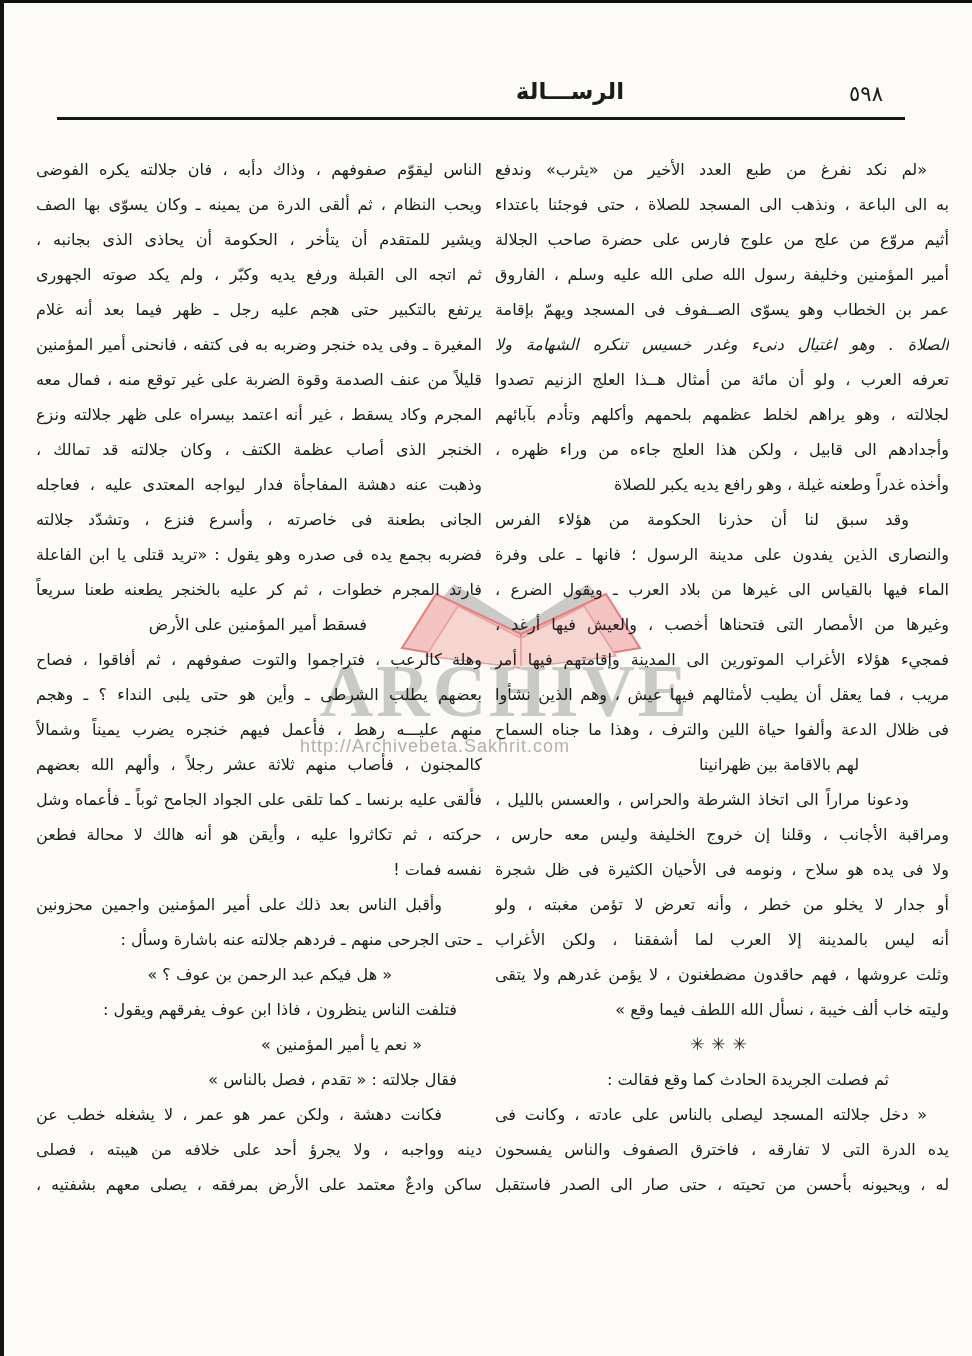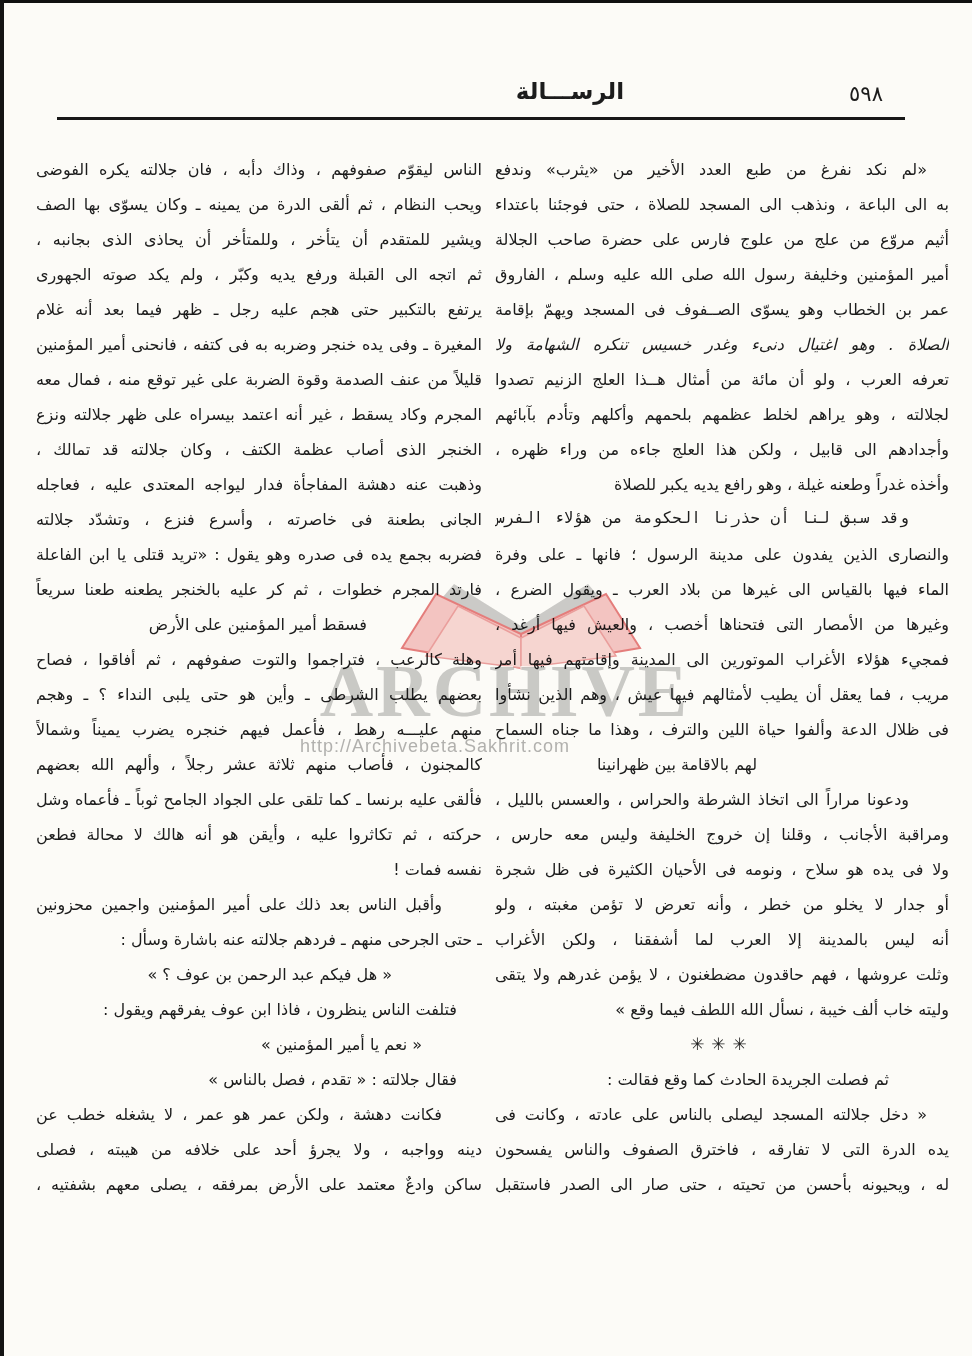--- a/index.html
+++ b/index.html
@@ -67,45 +67,45 @@
       <div class="line j" style="padding-right: 22px;">«لم نكد نفرغ من طبع العدد الأخير من «يثرب» وندفع</div>
       <div class="line j" style="padding-right: 0px;">به الى الباعة ، ونذهب الى المسجد للصلاة ، حتى فوجئنا باعتداء</div>
       <div class="line j" style="padding-right: 0px;">أثيم مروّع من علج من علوج فارس على حضرة صاحب الجلالة</div>
       <div class="line j" style="padding-right: 0px;">أمير المؤمنين وخليفة رسول الله صلى الله عليه وسلم ، الفاروق</div>
       <div class="line j" style="padding-right: 0px;">عمر بن الخطاب وهو يسوّى الصــفوف فى المسجد ويهمّ بإقامة</div>
       <div class="line j" style="padding-right: 0px; font-style: italic;">الصلاة . وهو اغتيال دنىء وغدر خسيس تنكره الشهامة ولا</div>
       <div class="line j" style="padding-right: 0px;">تعرفه العرب ، ولو أن مائة من أمثال هــذا العلج الزنيم تصدوا</div>
       <div class="line j" style="padding-right: 0px;">لجلالته ، وهو يراهم لخلط عظمهم بلحمهم وأكلهم وتأدم بآبائهم</div>
       <div class="line j" style="padding-right: 0px;">وأجدادهم الى قابيل ، ولكن هذا العلج جاءه من وراء ظهره ،</div>
       <div class="line" style="padding-right: 0px;">وأخذه غدراً وطعنه غيلة ، وهو رافع يديه يكبر للصلاة</div>
-      <div class="line j" style="padding-right: 40px; font-family: Liberation Mono, monospace;">وقد سبق لنا أن حذرنا الحكومة من هؤلاء الفرس</div>
+      <div class="line j" style="padding-right: 40px;">وقد سبق لنا أن حذرنا الحكومة من هؤلاء الفرس</div>
       <div class="line j" style="padding-right: 0px;">والنصارى الذين يفدون على مدينة الرسول ؛ فانها ـ على وفرة</div>
       <div class="line j" style="padding-right: 0px;">الماء فيها بالقياس الى غيرها من بلاد العرب ـ ويقول الضرع ،</div>
       <div class="line j" style="padding-right: 0px;">وغيرها من الأمصار التى فتحناها أخصب ، والعيش فيها أرغد ،</div>
       <div class="line j" style="padding-right: 0px;">فمجيء هؤلاء الأغراب الموتورين الى المدينة وإقامتهم فيها أمر</div>
       <div class="line j" style="padding-right: 0px;">مريب ، فما يعقل أن يطيب لأمثالهم فيها عيش ، وهم الذين نشأوا</div>
       <div class="line j" style="padding-right: 0px;">فى ظلال الدعة وألفوا حياة اللين والترف ، وهذا ما جناه السماح</div>
-      <div class="line" style="padding-right: 90px; text-align: center;">لهم بالاقامة بين ظهرانينا</div>
+      <div class="line" style="padding-right: 90px;">لهم بالاقامة بين ظهرانينا</div>
       <div class="line j" style="padding-right: 40px;">ودعونا مراراً الى اتخاذ الشرطة والحراس ، والعسس بالليل ،</div>
       <div class="line j" style="padding-right: 0px;">ومراقبة الأجانب ، وقلنا إن خروج الخليفة وليس معه حارس ،</div>
       <div class="line j" style="padding-right: 0px;">ولا فى يده هو سلاح ، ونومه فى الأحيان الكثيرة فى ظل شجرة</div>
       <div class="line j" style="padding-right: 0px;">أو جدار لا يخلو من خطر ، وأنه تعرض لا تؤمن مغبته ، ولو</div>
       <div class="line j" style="padding-right: 0px;">أنه ليس بالمدينة إلا العرب لما أشفقنا ، ولكن الأغراب</div>
       <div class="line j" style="padding-right: 0px;">وثلت عروشها ، فهم حاقدون مضطغنون ، لا يؤمن غدرهم ولا يتقى</div>
       <div class="line" style="padding-right: 0px;">وليته خاب ألف خيبة ، نسأل الله اللطف فيما وقع »</div>
       <div class="line divider">✳✳✳</div>
       <div class="line" style="padding-right: 60px;">ثم فصلت الجريدة الحادث كما وقع فقالت :</div>
       <div class="line j" style="padding-right: 22px;">« دخل جلالته المسجد ليصلى بالناس على عادته ، وكانت فى</div>
       <div class="line j" style="padding-right: 0px;">يده الدرة التى لا تفارقه ، فاخترق الصفوف والناس يفسحون</div>
       <div class="line j" style="padding-right: 0px;">له ، ويحيونه بأحسن من تحيته ، حتى صار الى الصدر فاستقبل</div>
     </div>
   <div class="col col-left" id="col-left">
       <div class="line j" style="padding-right: 0px;">الناس ليقوّم صفوفهم ، وذاك دأبه ، فان جلالته يكره الفوضى</div>
       <div class="line j" style="padding-right: 0px;">ويحب النظام ، ثم ألقى الدرة من يمينه ـ وكان يسوّى بها الصف</div>
-      <div class="line j" style="padding-right: 0px;">ويشير للمتقدم أن يتأخر ، وللمتأخر أن يحاذى الذى بجانبه ،</div>
+      <div class="line j" style="padding-right: 0px;">ويشير للمتقدم أن يتأخر ، الحكومة أن يحاذى الذى بجانبه ،</div>
       <div class="line j" style="padding-right: 0px;">ثم اتجه الى القبلة ورفع يديه وكبّر ، ولم يكد صوته الجهورى</div>
       <div class="line j" style="padding-right: 0px;">يرتفع بالتكبير حتى هجم عليه رجل ـ ظهر فيما بعد أنه غلام</div>
       <div class="line j" style="padding-right: 0px;">المغيرة ـ وفى يده خنجر وضربه به فى كتفه ، فانحنى أمير المؤمنين</div>
       <div class="line j" style="padding-right: 0px;">قليلاً من عنف الصدمة وقوة الضربة على غير توقع منه ، فمال معه</div>
       <div class="line j" style="padding-right: 0px;">المجرم وكاد يسقط ، غير أنه اعتمد بيسراه على ظهر جلالته ونزع</div>
       <div class="line j" style="padding-right: 0px;">الخنجر الذى أصاب عظمة الكتف ، وكان جلالته قد تمالك ،</div>
       <div class="line j" style="padding-right: 0px;">وذهبت عنه دهشة المفاجأة فدار ليواجه المعتدى عليه ، فعاجله</div>
       <div class="line j" style="padding-right: 0px;">الجانى بطعنة فى خاصرته ، وأسرع فنزع ، وتشدّد جلالته</div>
       <div class="line j" style="padding-right: 0px;">فضربه بجمع يده فى صدره وهو يقول : «تريد قتلى يا ابن الفاعلة ؟»</div>
       <div class="line j" style="padding-right: 0px;">فارتد المجرم خطوات ، ثم كر عليه بالخنجر يطعنه طعنا سريعاً</div>

